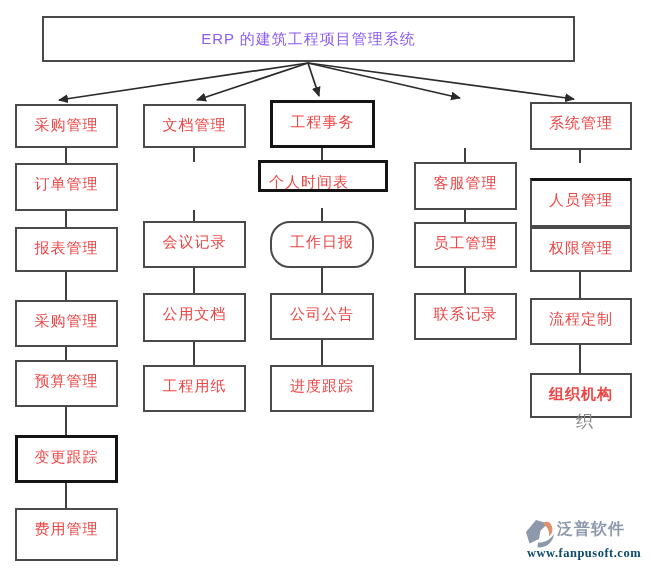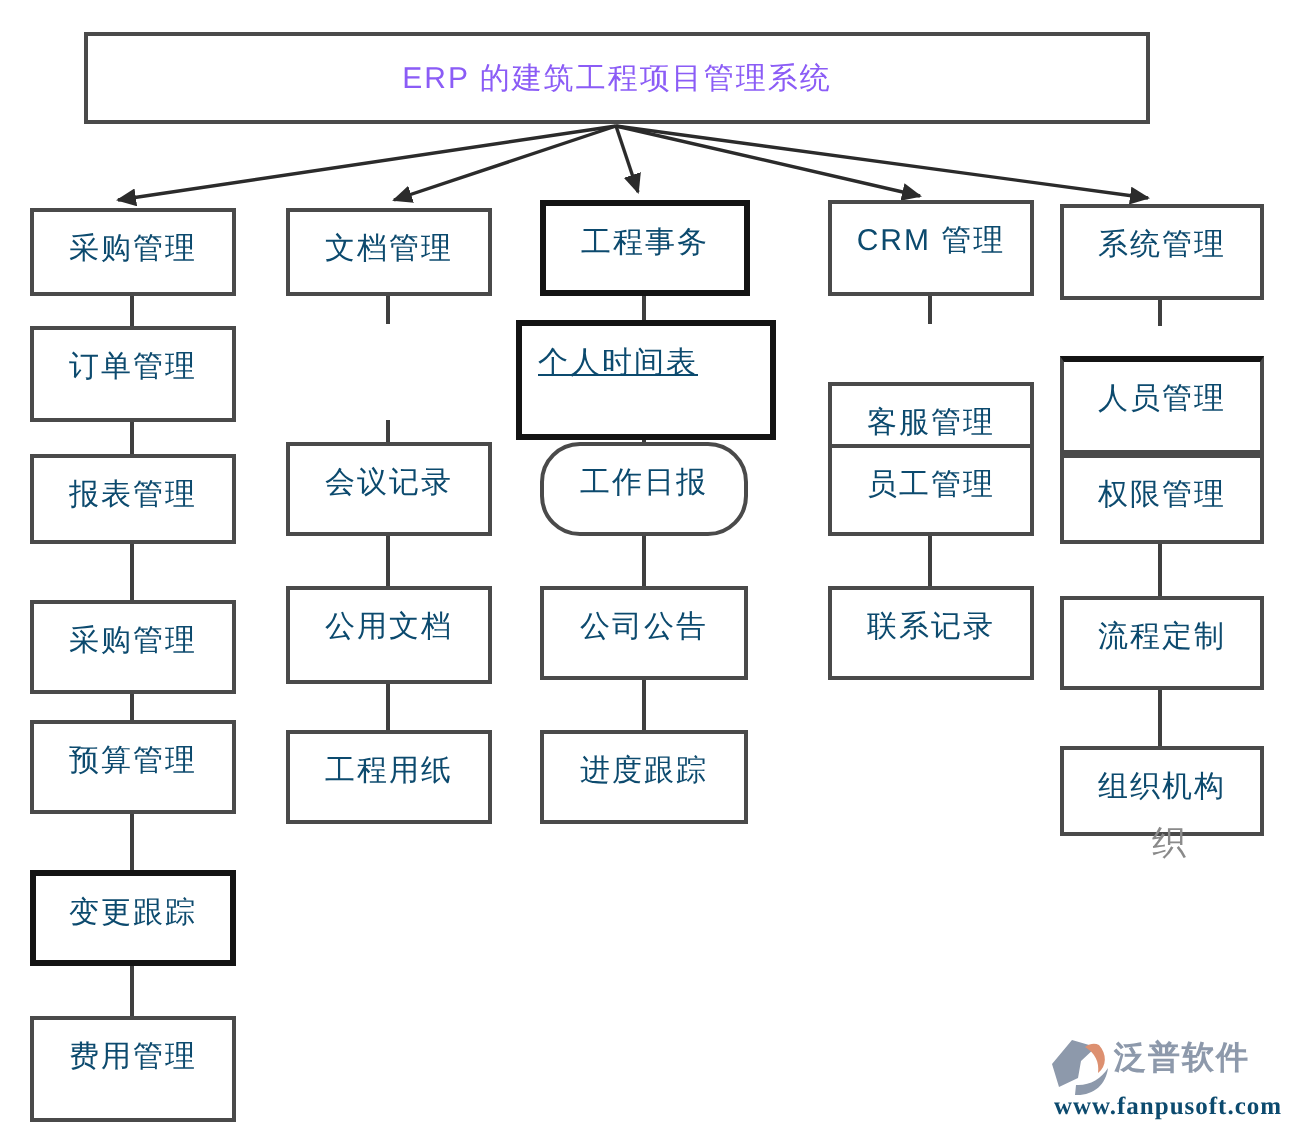--- a/index.html
+++ b/index.html
@@ -18,21 +18,21 @@
     position: absolute;
     left: 0; top: 0;
     width: 656px; height: 570px;
     pointer-events: none;
   }
 
   .box {
     position: absolute;
     background: #ffffff;
     border: 2px solid #4a4a4a;
-    color: #0c4a6e;
+    color: #ef4444;
     font-size: 15px;
     letter-spacing: 1px;
     text-align: center;
     padding-top: 10px;
     line-height: 1.2;
   }
   .box.bold { border: 3px solid #141414; }
   .box.bold-top { border-top: 3px solid #141414; }
   .box.left-text { text-align: left; padding-left: 8px; }
 
@@ -138,35 +138,34 @@
   <div class="box" style="left:15px; top:360px; width:103px; height:47px;">预算管理</div>
   <div class="box bold" style="left:15px; top:435px; width:103px; height:48px;">变更跟踪</div>
   <div class="box" style="left:143px; top:104px; width:103px; height:44px;">文档管理</div>
 
   <div class="box" style="left:15px; top:508px; width:103px; height:53px;">费用管理</div>
   <div class="box" style="left:143px; top:221px; width:103px; height:47px;">会议记录</div>
   <div class="box" style="left:143px; top:293px; width:103px; height:49px;">公用文档</div>
   <div class="box" style="left:143px; top:365px; width:103px; height:47px;">工程用纸</div>
 
   <div class="box bold" style="left:270px; top:100px; width:105px; height:48px;">工程事务</div>
-  <div class="box bold left-text" style="left:258px; top:160px; width:130px; height:60px;text-decoration:underline;">个人时间表</div>
+  <div class="box bold left-text" style="left:258px; top:160px; width:130px; height:32px;">个人时间表</div>
   <div class="box" style="left:270px; top:221px; width:104px; height:47px;border-radius:20px;">工作日报</div>
   <div class="box" style="left:270px; top:293px; width:104px; height:47px;">公司公告</div>
   <div class="box" style="left:270px; top:365px; width:104px; height:47px;">进度跟踪</div>
 
-  <div class="box" style="left:414px; top:100px; width:103px; height:48px;">CRM 管理</div>
-  <div class="box" style="left:414px; top:162px; width:103px; height:48px;margin-top:29px;">客服管理</div>
+  <div class="box" style="left:414px; top:162px; width:103px; height:48px;">客服管理</div>
   <div class="box" style="left:414px; top:222px; width:103px; height:46px;">员工管理</div>
   <div class="box" style="left:414px; top:293px; width:103px; height:47px;">联系记录</div>
 
   <div class="box" style="left:530px; top:102px; width:102px; height:48px;">系统管理</div>
   <div class="box bold-top" style="left:530px; top:163px; width:102px; height:49px;margin-top:15px;">人员管理</div>
   <div class="box" style="left:530px; top:227px; width:102px; height:45px;">权限管理</div>
   <div class="box" style="left:530px; top:298px; width:102px; height:47px;">流程定制</div>
-  <div class="box" style="left:530px; top:373px; width:102px; height:45px;">组织机构</div>
+  <div class="box" style="left:530px; top:373px; width:102px; height:45px;font-weight:bold;">组织机构</div>
 
   <span class="stray-char">织</span>
 
   <svg class="watermark-logo" viewBox="0 0 29 29">
     <path d="M10,0 L22,3.5 L14.5,10.5 L13,19 L3.5,23.5 L0,12 Z" fill="#8d99ab"></path>
     <path d="M23.5,2.5 C27.5,7 27.5,13 23,16.5 C23.8,11 21.5,6.5 16.5,3.5 C19,1.6 21.6,1.5 23.5,2.5 Z" fill="#dd9070"></path>
     <path d="M12,22.5 C18.5,23 24.5,19.5 28,14 C27,22.5 20.5,28 11.5,27.5 Z" fill="#8d99ab"></path>
   </svg>
   <span class="watermark-name">泛普软件</span>
   <span class="watermark-url">www.fanpusoft.com</span>

